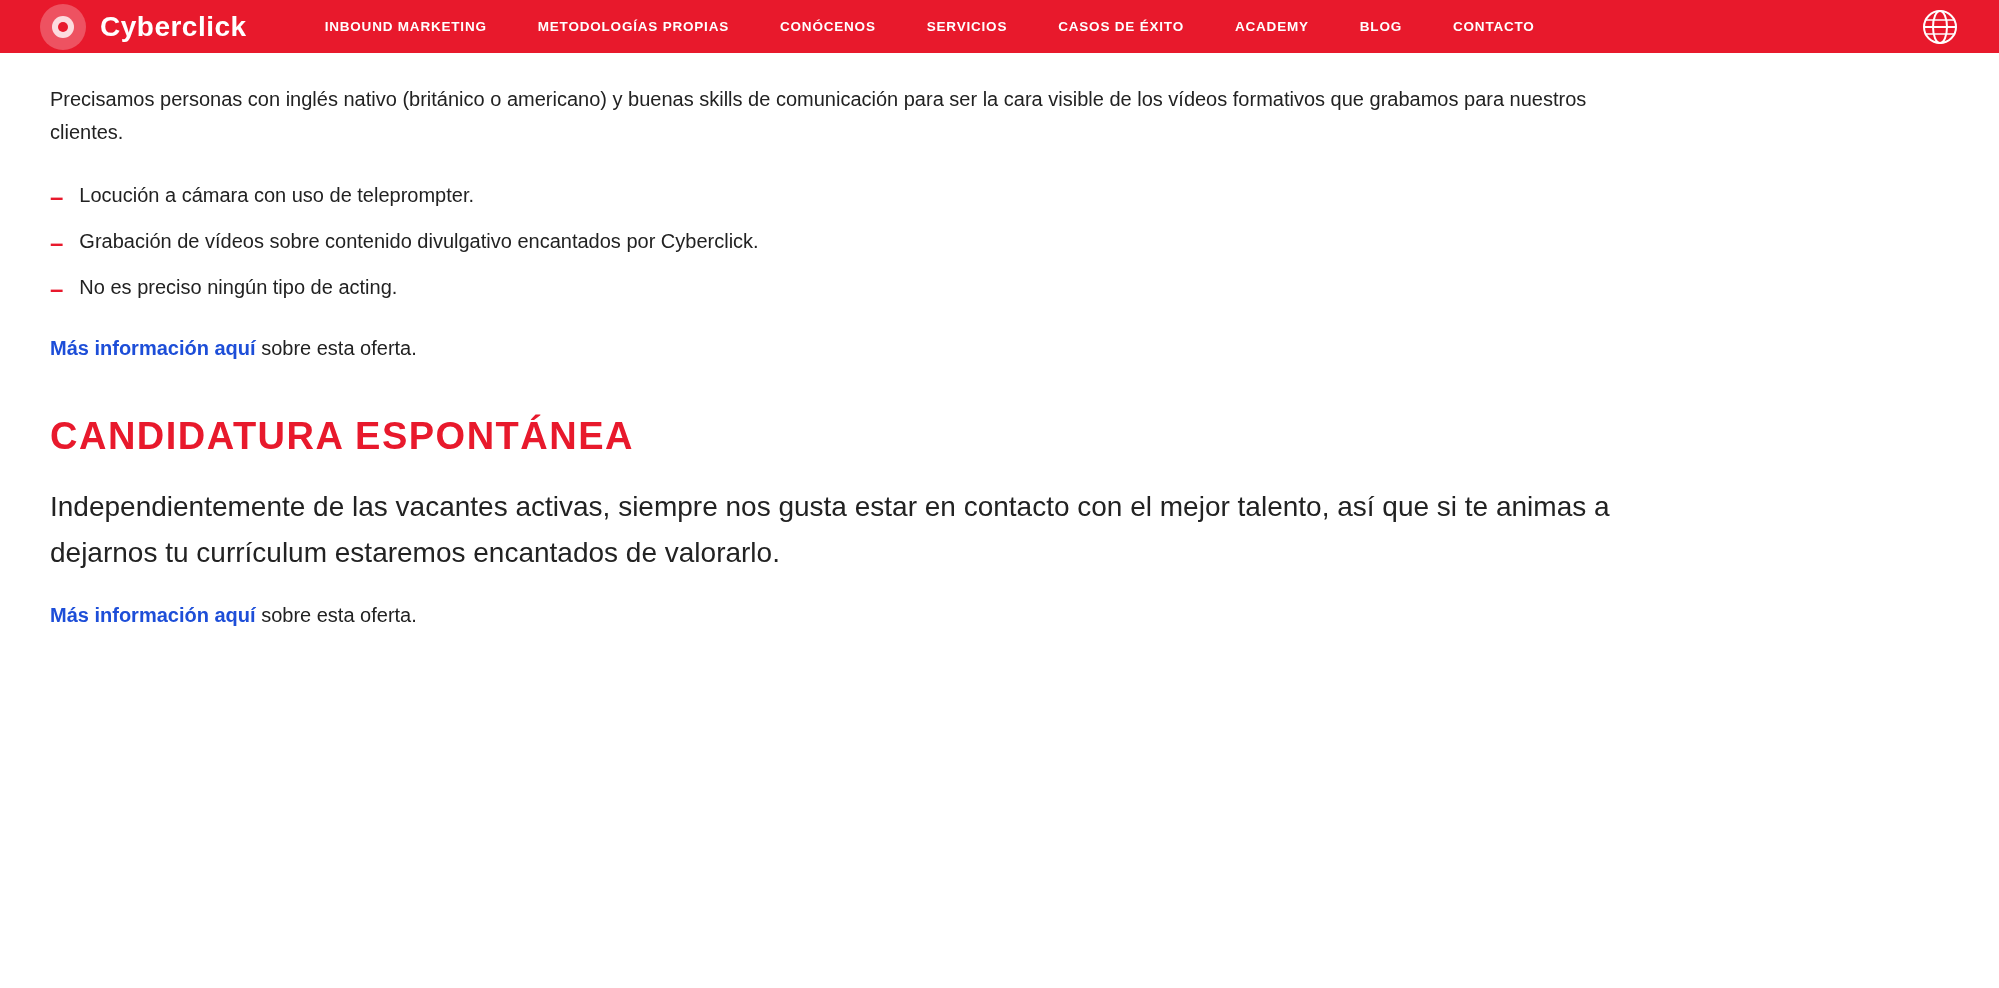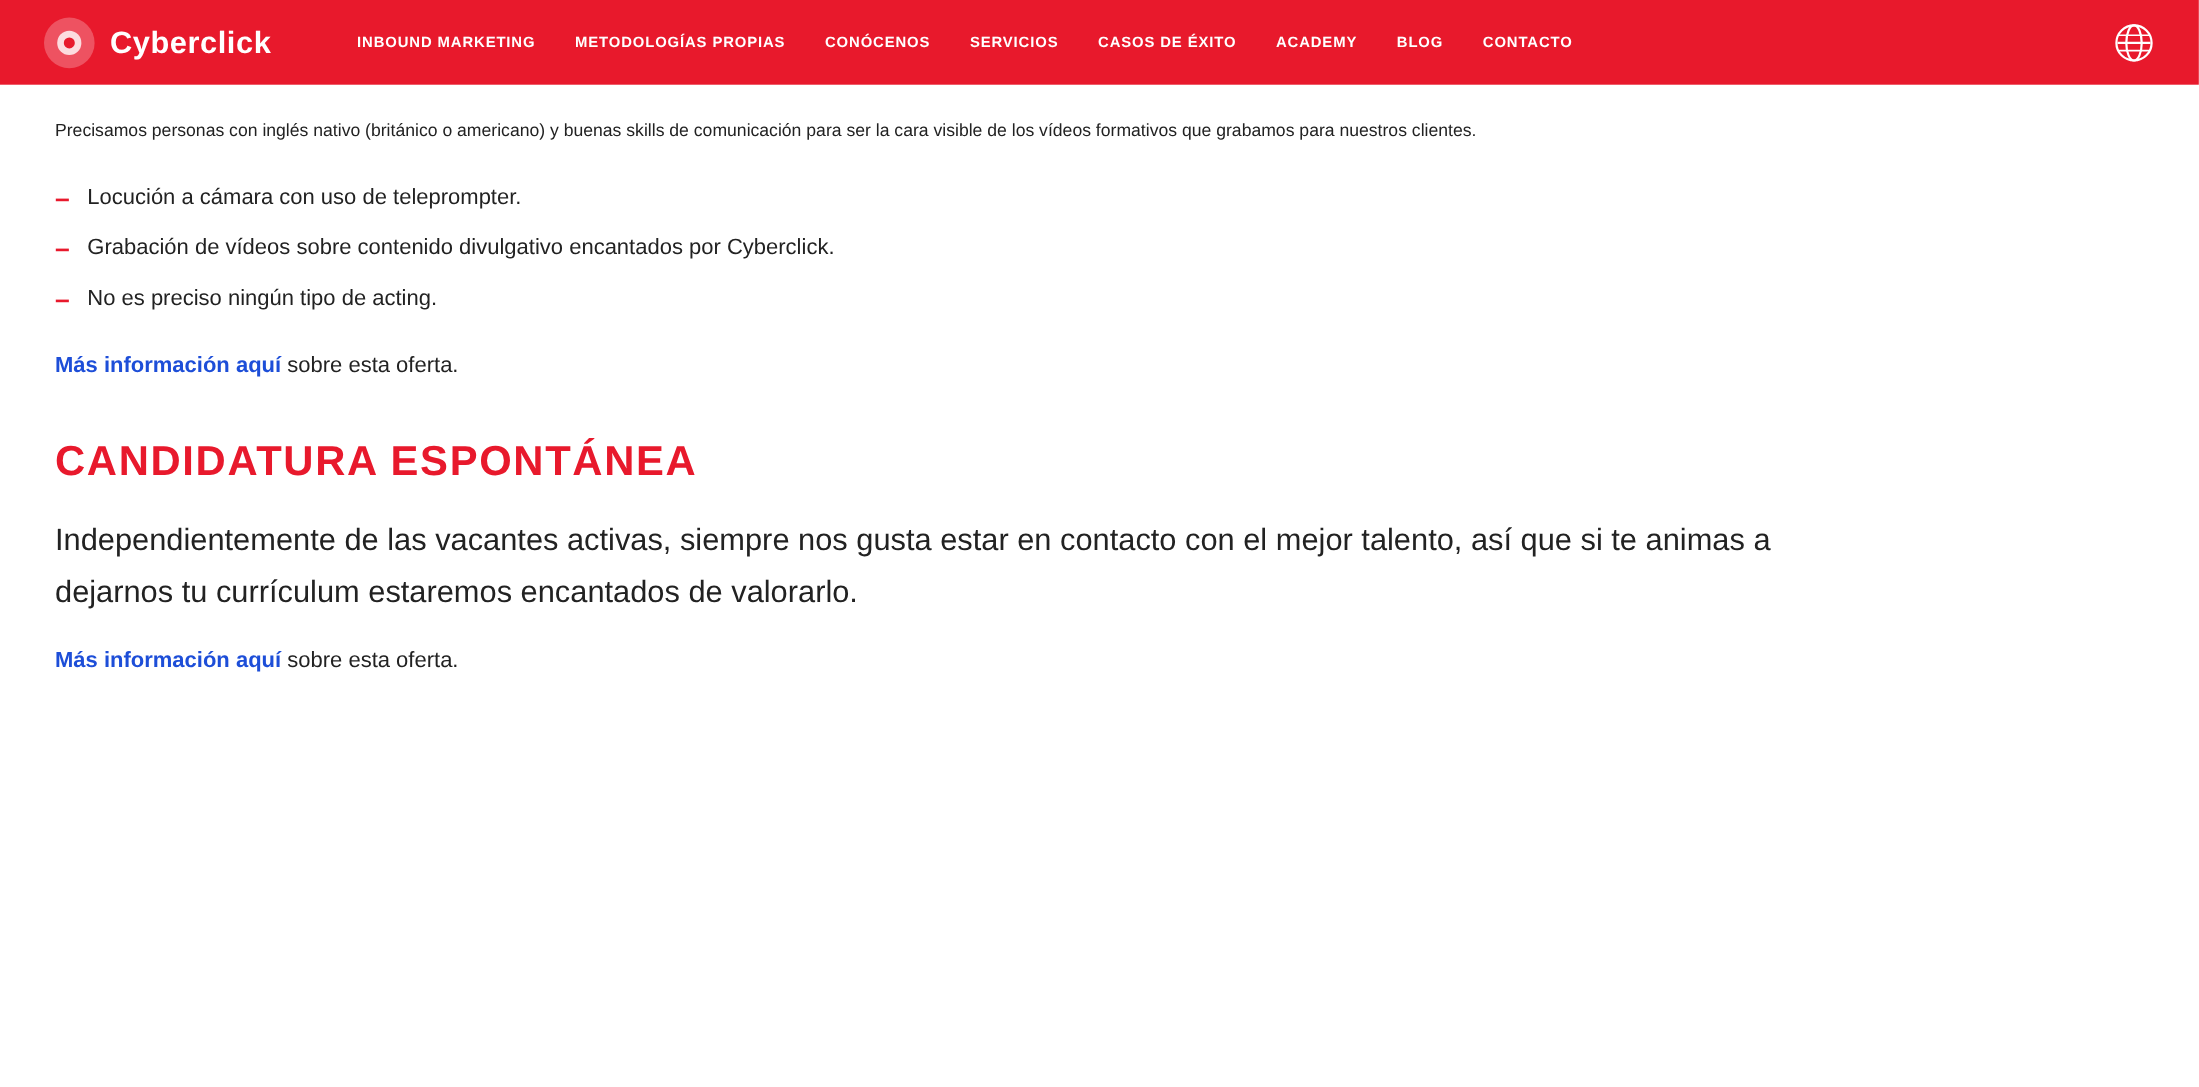--- a/index.html
+++ b/index.html
@@ -13,21 +13,21 @@
       font-size: 18px;
       color: #222;
       background: #fff;
       width: 1999px;
       min-height: 988px;
     }
 
     
     header {
       background: #e8192c;
-      height: 77px;
+      height: 53px;
       display: flex;
       align-items: center;
       padding: 0 40px;
       position: sticky;
       top: 0;
       z-index: 100;
     }
 
     .logo-area {
       display: flex;
@@ -69,21 +69,21 @@
     .logo-text {
       color: #fff;
       font-size: 28px;
       font-weight: 700;
       letter-spacing: 0.5px;
     }
 
     nav {
       display: flex;
       align-items: center;
-      gap: 0;
+      gap: 15px;
       flex: 1;
     }
 
     .nav-item {
       color: #fff;
       font-size: 13.5px;
       font-weight: 600;
       letter-spacing: 0.8px;
       text-transform: uppercase;
       padding: 0 18px;
@@ -99,21 +99,21 @@
       flex-shrink: 0;
     }
 
     
     main {
       padding: 30px 50px 60px 50px;
       max-width: 1700px;
     }
 
     .intro-text {
-      font-size: 16px;
+      font-size: 20px;
       line-height: 1.65;
       color: #222;
       margin-bottom: 30px;
     }
 
     .bullet-list {
       list-style: none;
       margin-bottom: 30px;
     }
 

